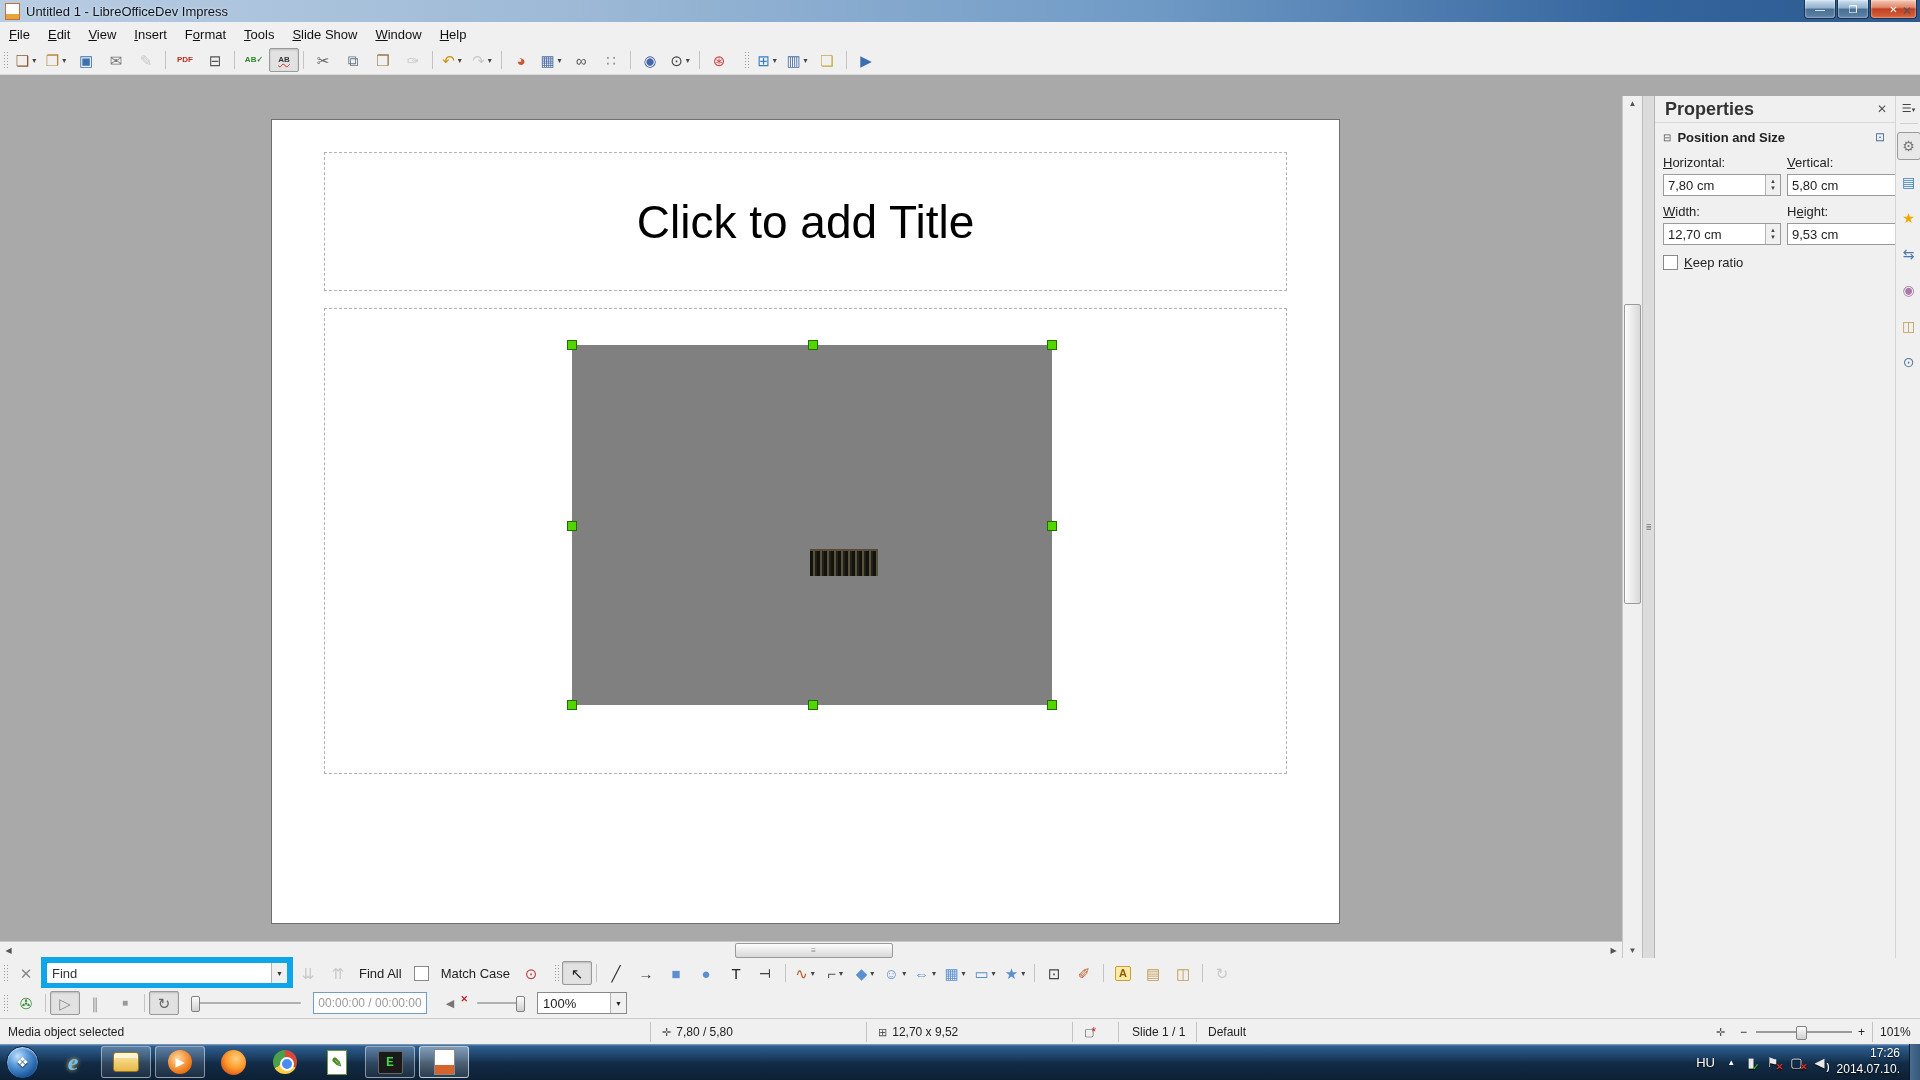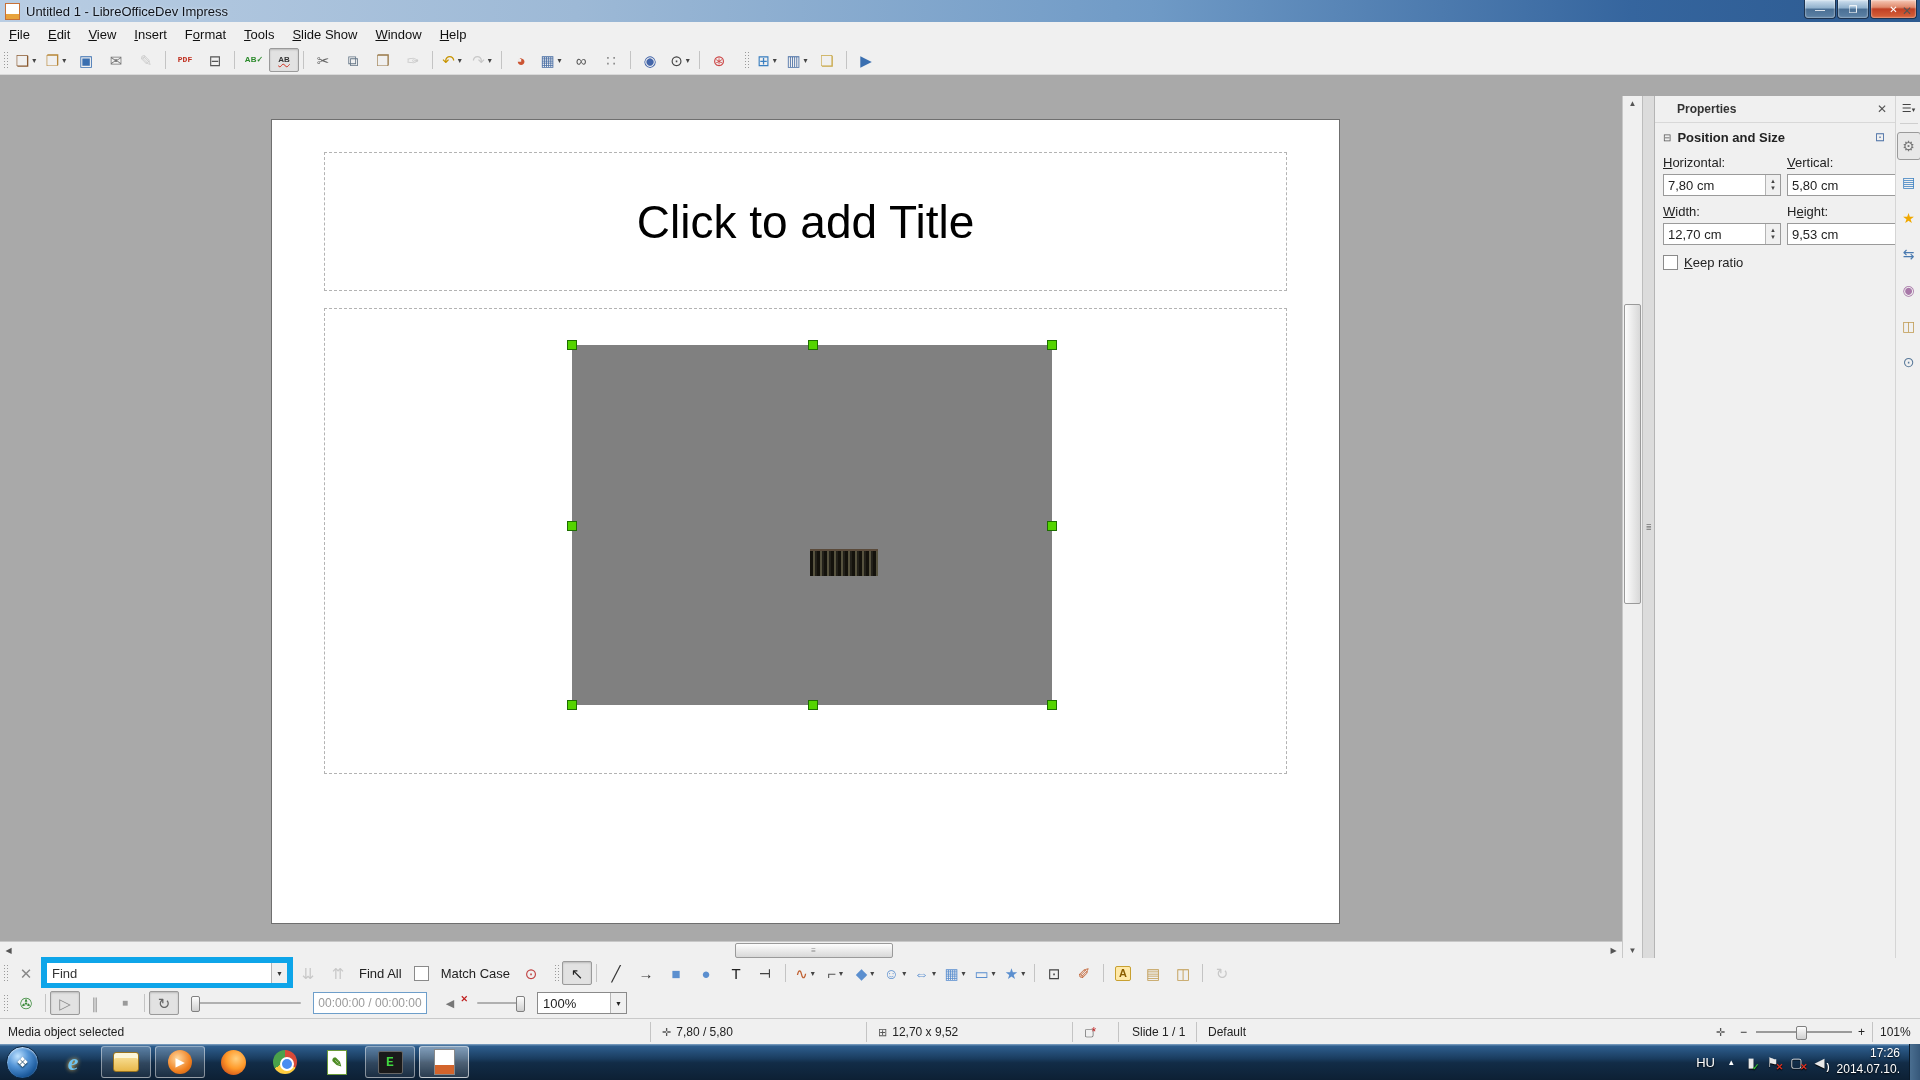--- a/index.html
+++ b/index.html
@@ -78,21 +78,21 @@
   #h-thumb{left:735px;top:1px;width:156px;height:13px;background:linear-gradient(#fdfdfd,#d8d8d8);
     display:flex;align-items:center;justify-content:center;color:#888;font-size:8px;letter-spacing:1px;}
   #splitterv{position:absolute;left:1642px;top:0;width:12px;height:862px;background:#dcdcdc;
     border-left:1px solid #bdbdbd;display:flex;align-items:center;justify-content:center;}
   #splitterv .grip{color:#777;font-size:9px;transform:scaleX(.8);}
   
   #sidebar{position:absolute;left:1654px;top:0;width:266px;height:862px;background:#f0f0f0;
     border-left:1px solid #b5b5b5;}
   #panel{position:absolute;left:0;top:0;width:240px;height:862px;}
   #panel-header{height:26px;display:flex;align-items:center;border-bottom:1px solid #d8d8d8;}
-  #panel-header .ttl{font-weight:bold;font-size:12px;color:#333;margin-left:22px;flex:1;}
+  #panel-header .ttl{font-weight:bold;font-size:18px;color:#333;margin-left:10px;flex:1;}
   #panel-header .x{color:#555;font-size:12px;margin-right:8px;}
   #section-header{height:24px;display:flex;align-items:center;margin-top:2px;}
   #section-header .exp{font-size:10px;color:#555;margin:0 6px 0 8px;}
   #section-header .ttl{font-weight:bold;font-size:13px;color:#222;flex:1;}
   #section-header .dlg{color:#4a6fa5;font-size:12px;margin-right:10px;}
   .fgrid{display:grid;grid-template-columns:118px 112px;column-gap:6px;row-gap:2px;margin:6px 0 0 8px;}
   .flabel{font-size:13px;color:#222;height:17px;}
   .flabel u{text-decoration:underline;}
   .finput{height:20px;background:#fff;border:1px solid #9a9a9a;display:flex;align-items:center;position:relative;}
   .finput .val{font-size:13px;margin-left:4px;flex:1;}
@@ -214,21 +214,21 @@
           <span class="glyph" style="color: rgb(58, 111, 176);">▣</span>
         </div>
         <div class="tb-btn">
           <span class="glyph" style="color: rgb(119, 119, 119);">✉</span>
         </div>
         <div class="tb-btn dis">
           <span class="glyph" style="color: rgb(154, 154, 154);">✎</span>
         </div>
         <div class="tb-sep"></div>
         <div class="tb-btn">
-          <span class="glyph txtsm" style="color: rgb(192, 48, 32); font-family: Liberation Mono, monospace;">PDF</span>
+          <span class="glyph txtsm" style="color: rgb(192, 48, 32);">PDF</span>
         </div>
         <div class="tb-btn">
           <span class="glyph" style="color: rgb(85, 85, 85);">⊟</span>
         </div>
         <div class="tb-sep"></div>
         <div class="tb-btn">
           <span class="glyph txtsm" style="color: rgb(42, 138, 42);">AB✓</span>
         </div>
         <div class="tb-btn on">
           <span class="glyph txtsm wavy" style="color: rgb(51, 51, 51);">AB</span>

